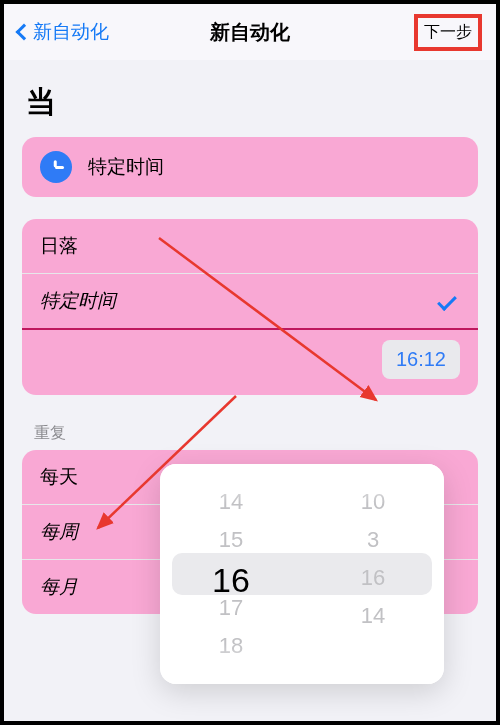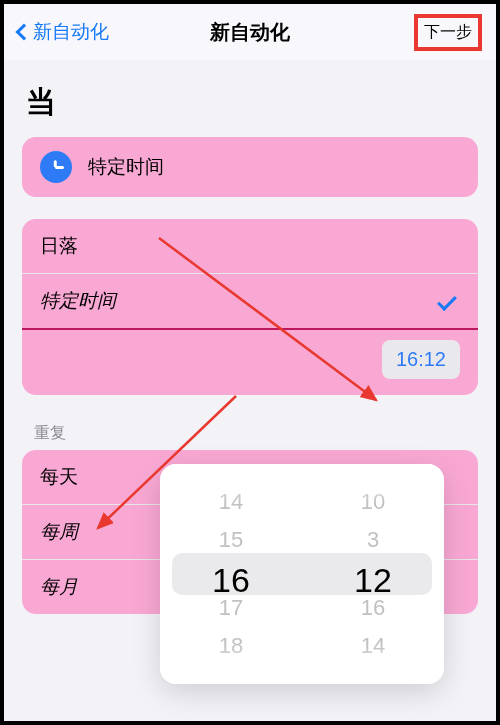--- a/index.html
+++ b/index.html
@@ -191,21 +191,20 @@
     <div class="picker-col">
       <div class="item">14</div>
       <div class="item">15</div>
       <div class="item selected">16</div>
       <div class="item">17</div>
       <div class="item">18</div>
     </div>
     <div class="picker-col">
       <div class="item">10</div>
       <div class="item">3</div>
-      <div class="item selected">12</div>
       <div class="item">16</div>
       <div class="item">14</div>
     </div>
   </div>
   <div class="fade-top"></div>
   <div class="fade-bottom"></div>
 </div>
 
 <svg class="arrows">
   <defs>

